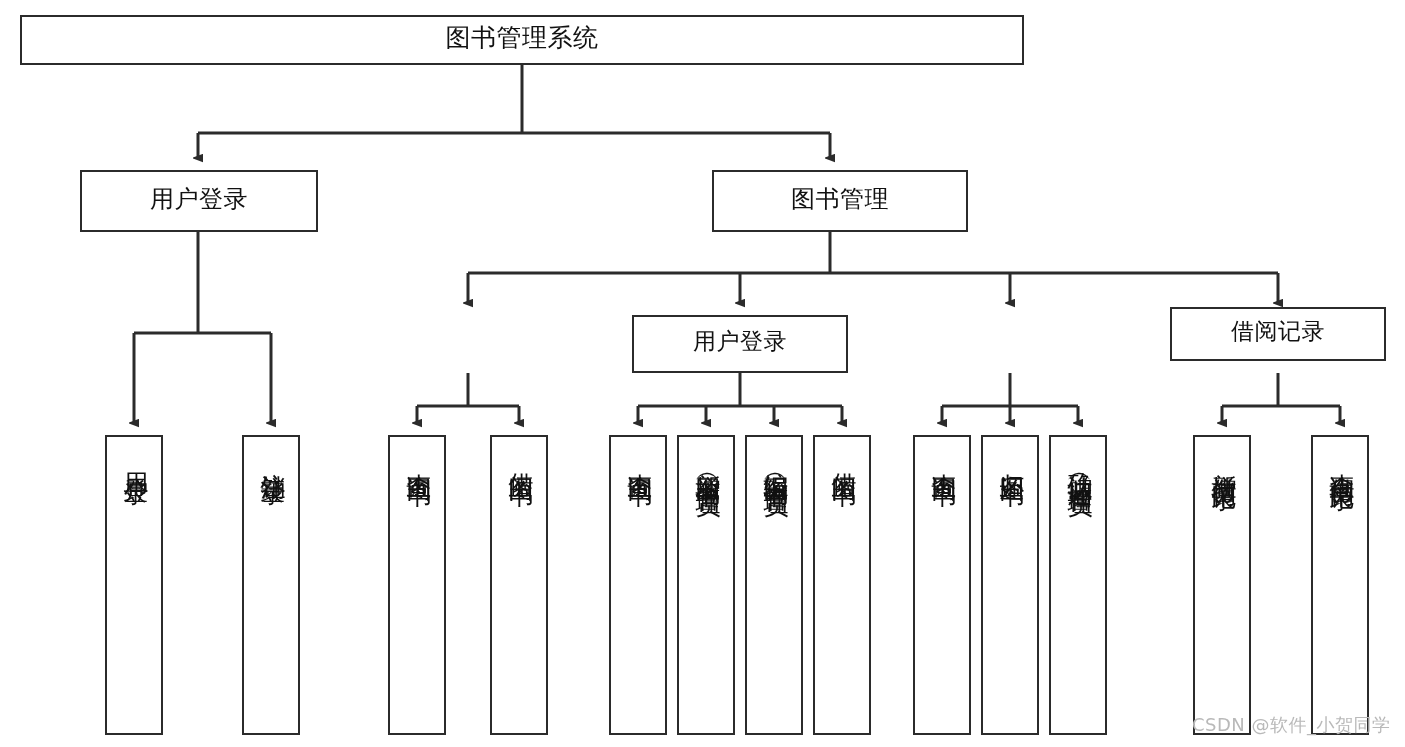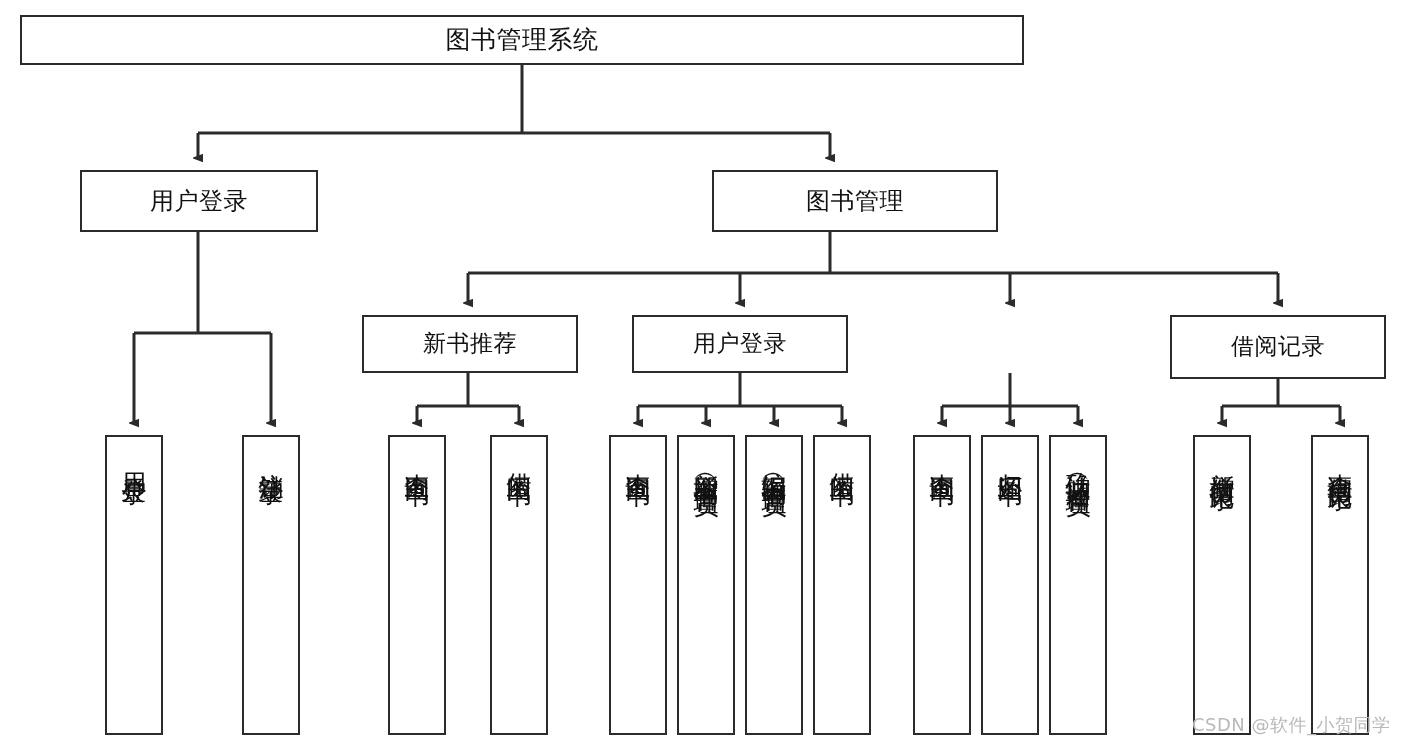--- a/index.html
+++ b/index.html
@@ -34,20 +34,21 @@
     justify-content: center;
     color: #111111;
     z-index: 2;
   }
   .node .label {
     display: block;
     text-align: right;
     letter-spacing: 0.5px;
     line-height: 1.18;
     white-space: nowrap;
+    font-family: Liberation Mono, monospace;
   }
   
   .node.h .label {
     writing-mode: horizontal-tb;
   }
   .node.root .label { font-size: 25px; }
   .node.lvl2 .label { font-size: 24px; }
   .node.lvl3 .label { font-size: 23px; }
   
   .node.v {
@@ -128,34 +129,31 @@
   </svg>
 
   <div class="node h root" style="left:20px; top:15px; width:1004px; height:50px;">
     <span class="label">图书管理系统</span>
   </div>
 
   <div class="node h lvl2" style="left:80px; top:170px; width:238px; height:62px;">
     <span class="label">用户登录</span>
   </div>
 
-  <div class="node h lvl2" style="left:712px; top:170px; width:286px; height:62px;">
+  <div class="node h lvl2" style="left:712px; top:170px; width:256px; height:62px;">
     <span class="label">图书管理</span>
   </div>
 
-  <div class="node h lvl3" style="left:362px; top:315px; width:216px; height:58px;">
-    <span class="label">新书推荐</span>
-  </div>
 
   <div class="node h lvl3" style="left:632px; top:315px; width:216px; height:58px;">
     <span class="label">用户登录</span>
   </div>
 
 
-  <div class="node h lvl3" style="left:1170px; top:315px; width:216px; height:64px;">
+  <div class="node h lvl3" style="left:1170px; top:307px; width:216px; height:54px;">
     <span class="label">借阅记录</span>
   </div>
 
   <div class="node v" style="left:105px; top:435px; width:58px; height:300px;">
     <span class="label">用户登录</span>
   </div>
 
   <div class="node v" style="left:242px; top:435px; width:58px; height:300px;">
     <span class="label">注销登录</span>
   </div>

